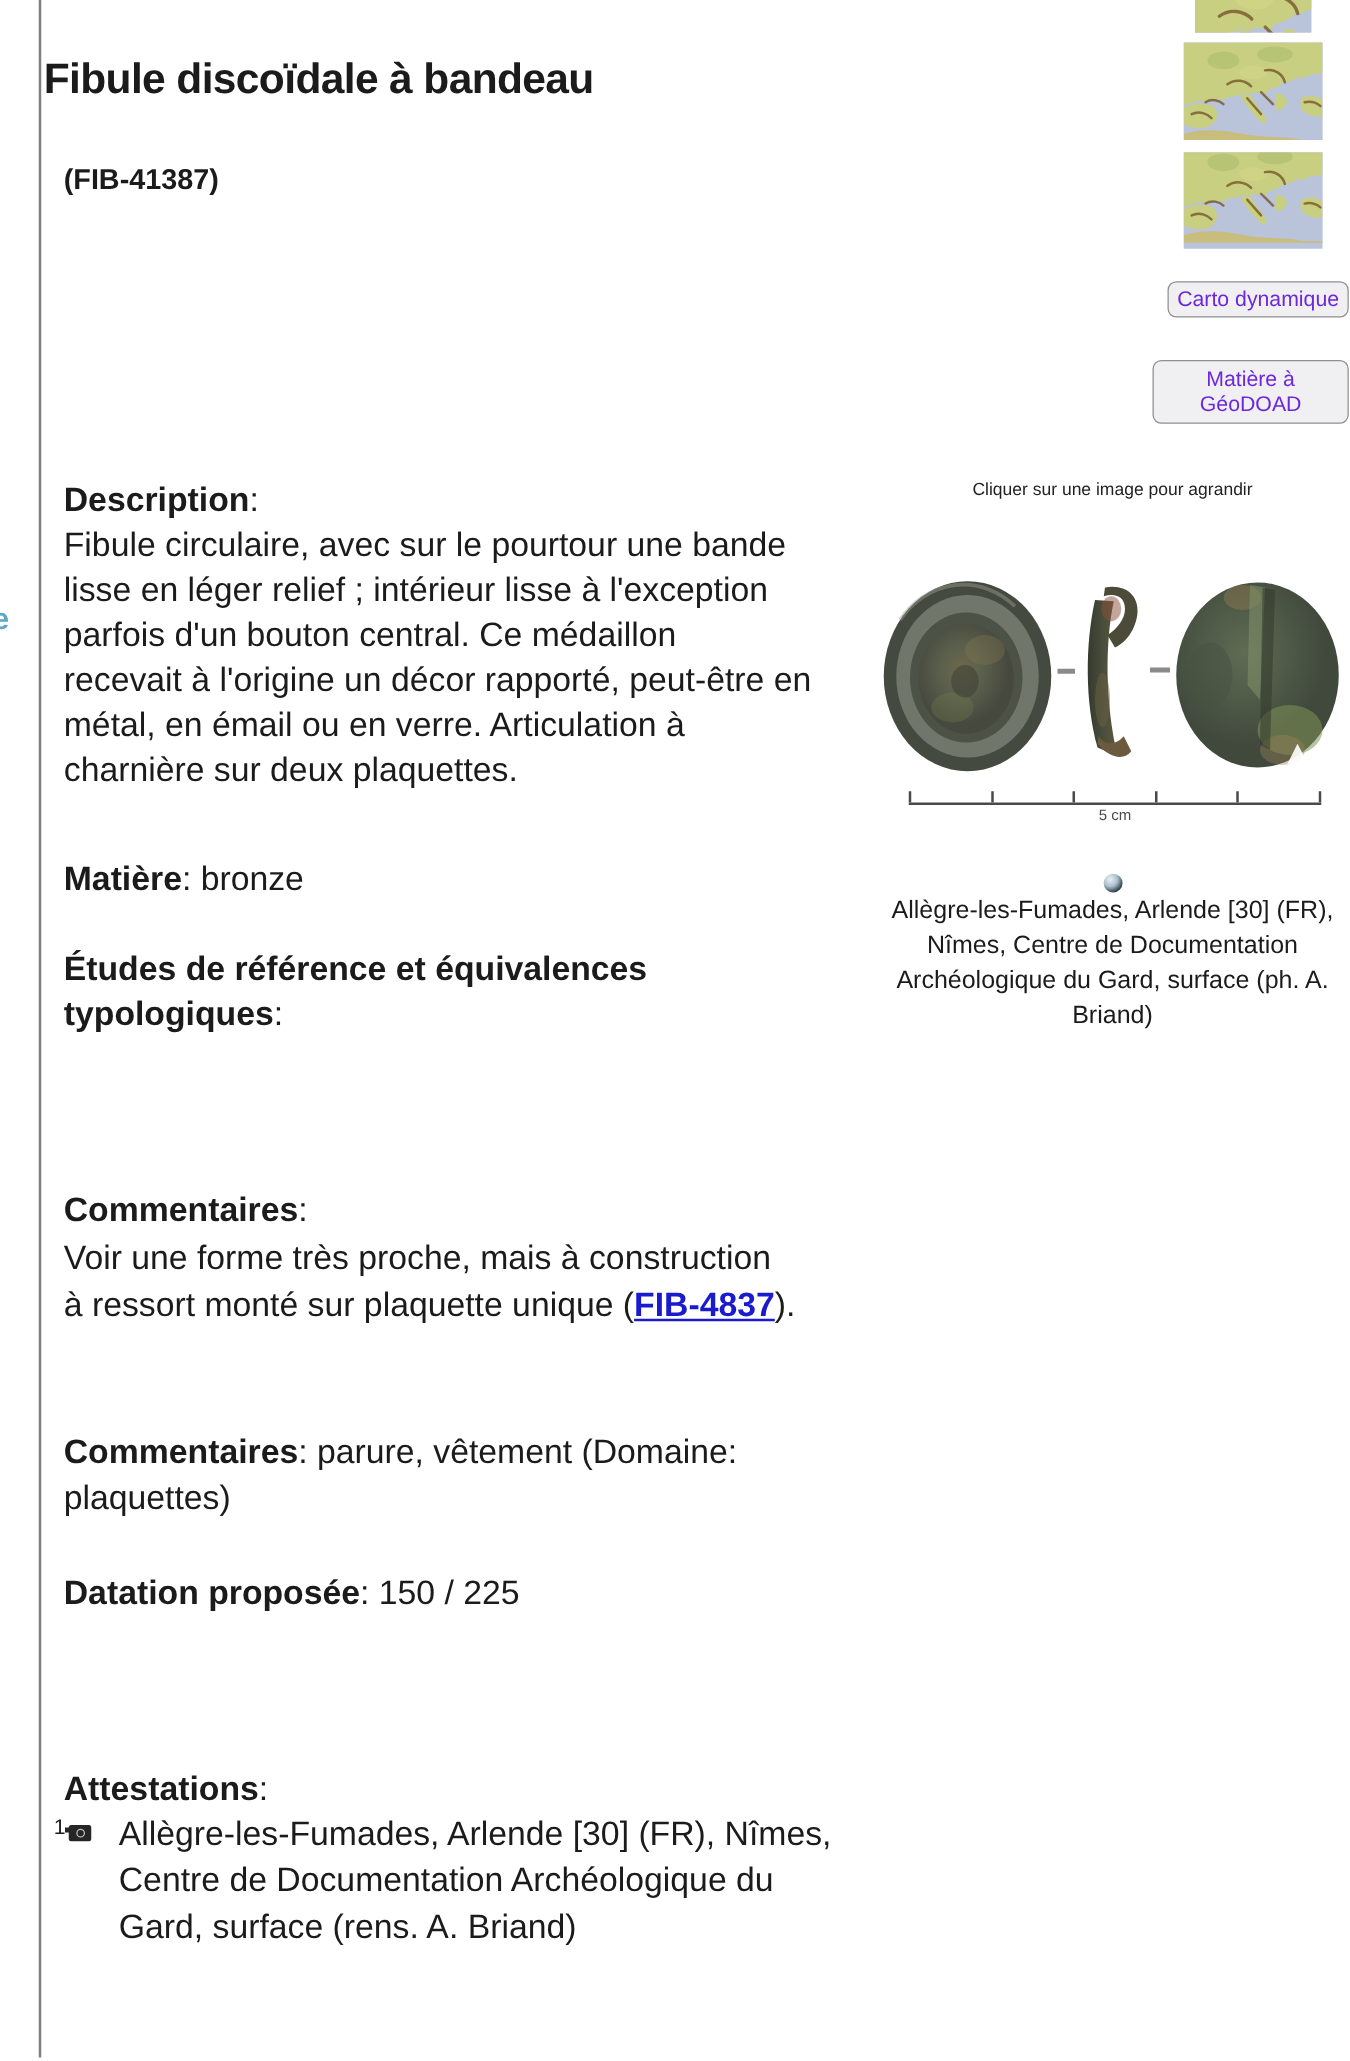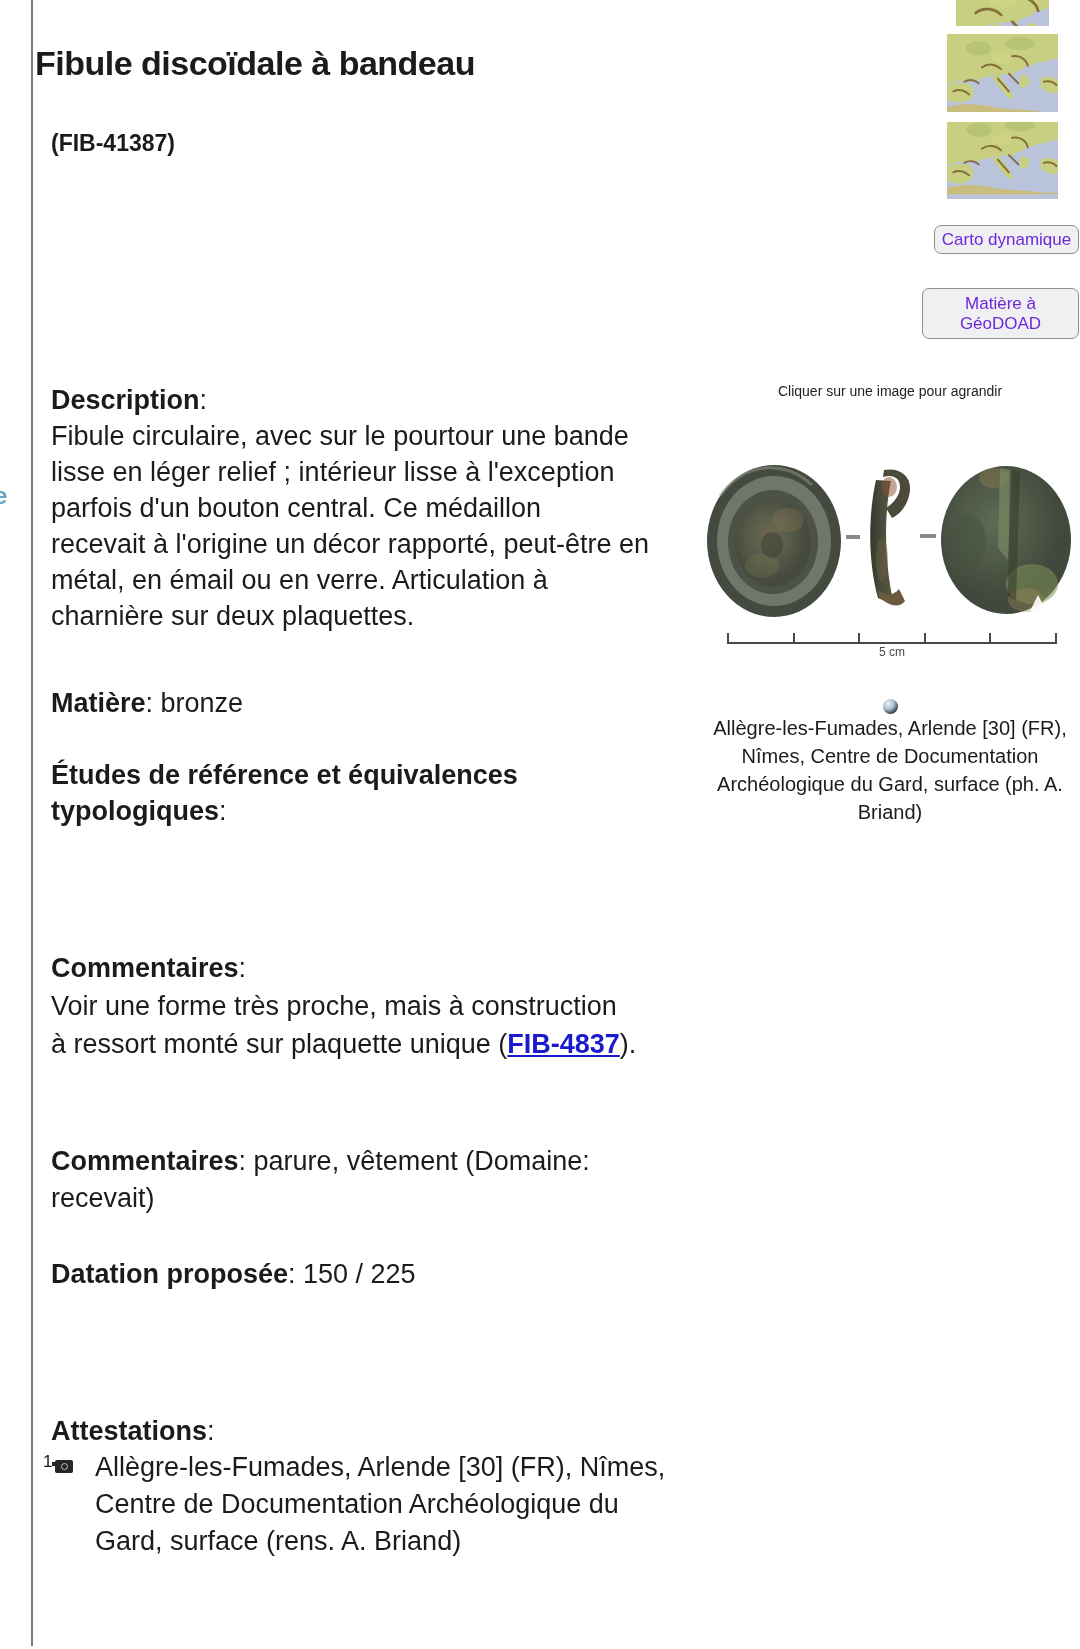--- a/index.html
+++ b/index.html
@@ -186,21 +186,21 @@
     <span class="b">Commentaires</span><span>:</span>
   </div>
   <div class="line" style="top:991px">Voir une forme très proche, mais à construction</div>
   <div class="line" style="top:1029px">
     <span>à ressort monté sur plaquette unique (</span><a class="reclink" href="#">FIB-4837</a><span>).</span>
   </div>
 
   <div class="line" style="top:1146px">
     <span class="b">Commentaires</span><span>: parure, vêtement (Domaine:</span>
   </div>
-  <div class="line" style="top:1183px">recevait)</div>
+  <div class="line" style="top:1183px">plaquettes)</div>
 
   <div class="line" style="top:1259px">
     <span class="b">Datation proposée</span><span>: 150 / 225</span>
   </div>
 
   <div class="line" style="top:1416px">
     <span class="b">Attestations</span><span>:</span>
   </div>
   <div id="att-num" class="abs">1</div>
   <div id="att-cam" class="abs"></div>

